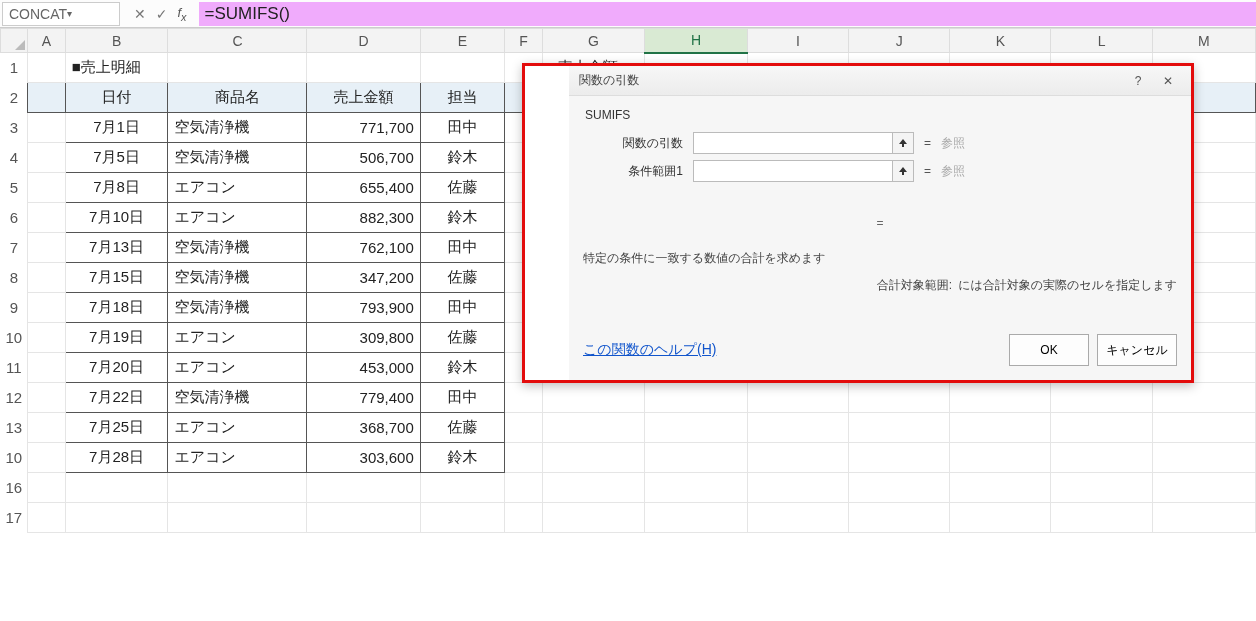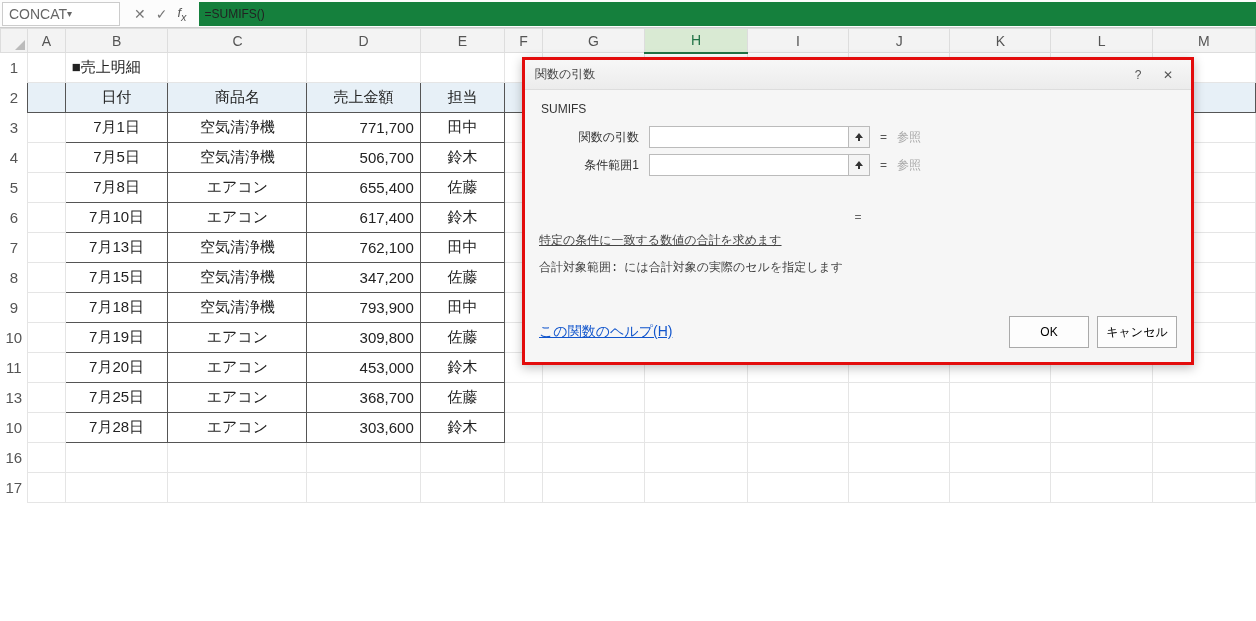--- a/index.html
+++ b/index.html
@@ -33,23 +33,23 @@
   .fbar-btns { display: flex; align-items: center; gap: 10px; padding: 0 12px; color: #888; }
   .fbar-btns .x { color: #777; }
   .fbar-btns .chk { color: #777; }
   .fx { font-style: italic; color: #555; font-size: 13px; }
   .formula-input {
     flex: 1;
     border: none;
     outline: none;
     height: 24px;
     padding: 0 6px;
-    font-size: 12px;
+    font-size: 17px;
     color: #222;
-    background: #15803d;
+    background: #f0abfc;
   }
 
   .sheet-wrap { position: relative; display: flex; }
   .corner {
     width: 28px; height: 24px;
     border-right: 1px solid #ccc;
     border-bottom: 1px solid #ccc;
     background: #f3f3f3;
     position: relative;
   }
@@ -86,39 +86,40 @@
   .row-num { text-align: center; font-size: 15px; color: #555; }
   .data-header td.cell {
     background: #e7f0f7;
     border: 1px solid #555;
     text-align: center;
     font-family: Liberation Serif, serif;
   }
   .data-row td.cell.db { border: 1px solid #555; }
   .num { text-align: right; }
   .date { text-align: center; }
-  .pname { text-align: center; }
+  .pname { text-align: left; }
   .center { text-align: center; }
   .col-headers th.active {
     background: #d9ead3; 
     border-bottom: 2px solid #217346;
     color: #217346;
   }
 
   
   .dialog {
     position: absolute;
     left: 522px;
-    top: 57px;
+    top: 63px;
     width: 672px;
     border: 3px solid #e30c0c;
     box-shadow: 0 3px 10px rgba(0,0,0,.25);
     background: #fff;
     font-family: "Yu Gothic UI", "Meiryo UI", sans-serif;
     font-size: 12px;
+    padding-left: 44px;
   }
   .dialog-title {
     display: flex;
     align-items: center;
     height: 30px;
     padding: 0 8px 0 10px;
     background: linear-gradient(#f7f7f7,#ececec);
     border-bottom: 1px solid #ddd;
   }
   .dialog-title .t { flex: 1; color: #444; }
@@ -137,22 +138,22 @@
     padding: 0 4px;
   }
   .ref-btn {
     width: 22px; height: 22px; border: 1px solid #bbb; background: #f4f4f4;
     display: flex; align-items: center; justify-content: center; margin-left: -1px;
     cursor: pointer;
   }
   .eq { margin: 0 10px; color: #555; }
   .ref-txt { color: #aaa; }
   .mid-eq { text-align: center; color: #666; margin: 34px 0 8px 0; }
-  .desc1 { color: #444; margin: 8px 0 10px 0; text-decoration: underline; }
-  .desc2 { color: #444; text-align: left; margin-bottom: 40px; font-family: Liberation Mono, monospace; }
+  .desc1 { color: #444; margin: 20px 0 10px 0; }
+  .desc2 { color: #444; text-align: right; margin-bottom: 40px; }
   .desc2 b { font-weight: normal; margin-right: 6px; }
   .result { color: #444; margin-bottom: 10px; }
   .dlg-foot { display: flex; align-items: center; }
   .dlg-foot a { color: #1155cc; text-decoration: underline; font-size: 14px; }
   .dlg-foot .spacer { flex: 1; }
   .dlg-btn {
     min-width: 80px; height: 32px;
     border: 1px solid #aaa; background: #fdfdfd;
     margin-left: 8px; cursor: pointer; font-size: 12px;
   }
@@ -273,21 +274,21 @@
           <td class="cell "></td>
           <td class="cell "></td>
           <td class="cell "></td>
           <td class="cell "></td>
         </tr>
         <tr class="data-row">
           <td class="row-num">6</td>
           <td class="cell "></td>
           <td class="cell db date">7月10日</td>
           <td class="cell db pname">エアコン</td>
-          <td class="cell db num">617,400</td>
+          <td class="cell db num">882,300</td>
           <td class="cell db center">鈴木</td>
           <td class="cell "></td>
           <td class="cell "></td>
           <td class="cell "></td>
           <td class="cell "></td>
           <td class="cell "></td>
           <td class="cell "></td>
           <td class="cell "></td>
           <td class="cell "></td>
         </tr>
@@ -355,20 +356,36 @@
           <td class="cell "></td>
           <td class="cell "></td>
         </tr>
         <tr class="data-row">
           <td class="row-num">11</td>
           <td class="cell "></td>
           <td class="cell db date">7月20日</td>
           <td class="cell db pname">エアコン</td>
           <td class="cell db num">453,000</td>
           <td class="cell db center">鈴木</td>
+          <td class="cell "></td>
+          <td class="cell "></td>
+          <td class="cell "></td>
+          <td class="cell "></td>
+          <td class="cell "></td>
+          <td class="cell "></td>
+          <td class="cell "></td>
+          <td class="cell "></td>
+        </tr>
+        <tr class="data-row">
+          <td class="row-num">12</td>
+          <td class="cell "></td>
+          <td class="cell db date">7月22日</td>
+          <td class="cell db pname">空気清浄機</td>
+          <td class="cell db num">779,400</td>
+          <td class="cell db center">田中</td>
           <td class="cell "></td>
           <td class="cell "></td>
           <td class="cell "></td>
           <td class="cell "></td>
           <td class="cell "></td>
           <td class="cell "></td>
           <td class="cell "></td>
           <td class="cell "></td>
         </tr>
         <tr class="data-row">

